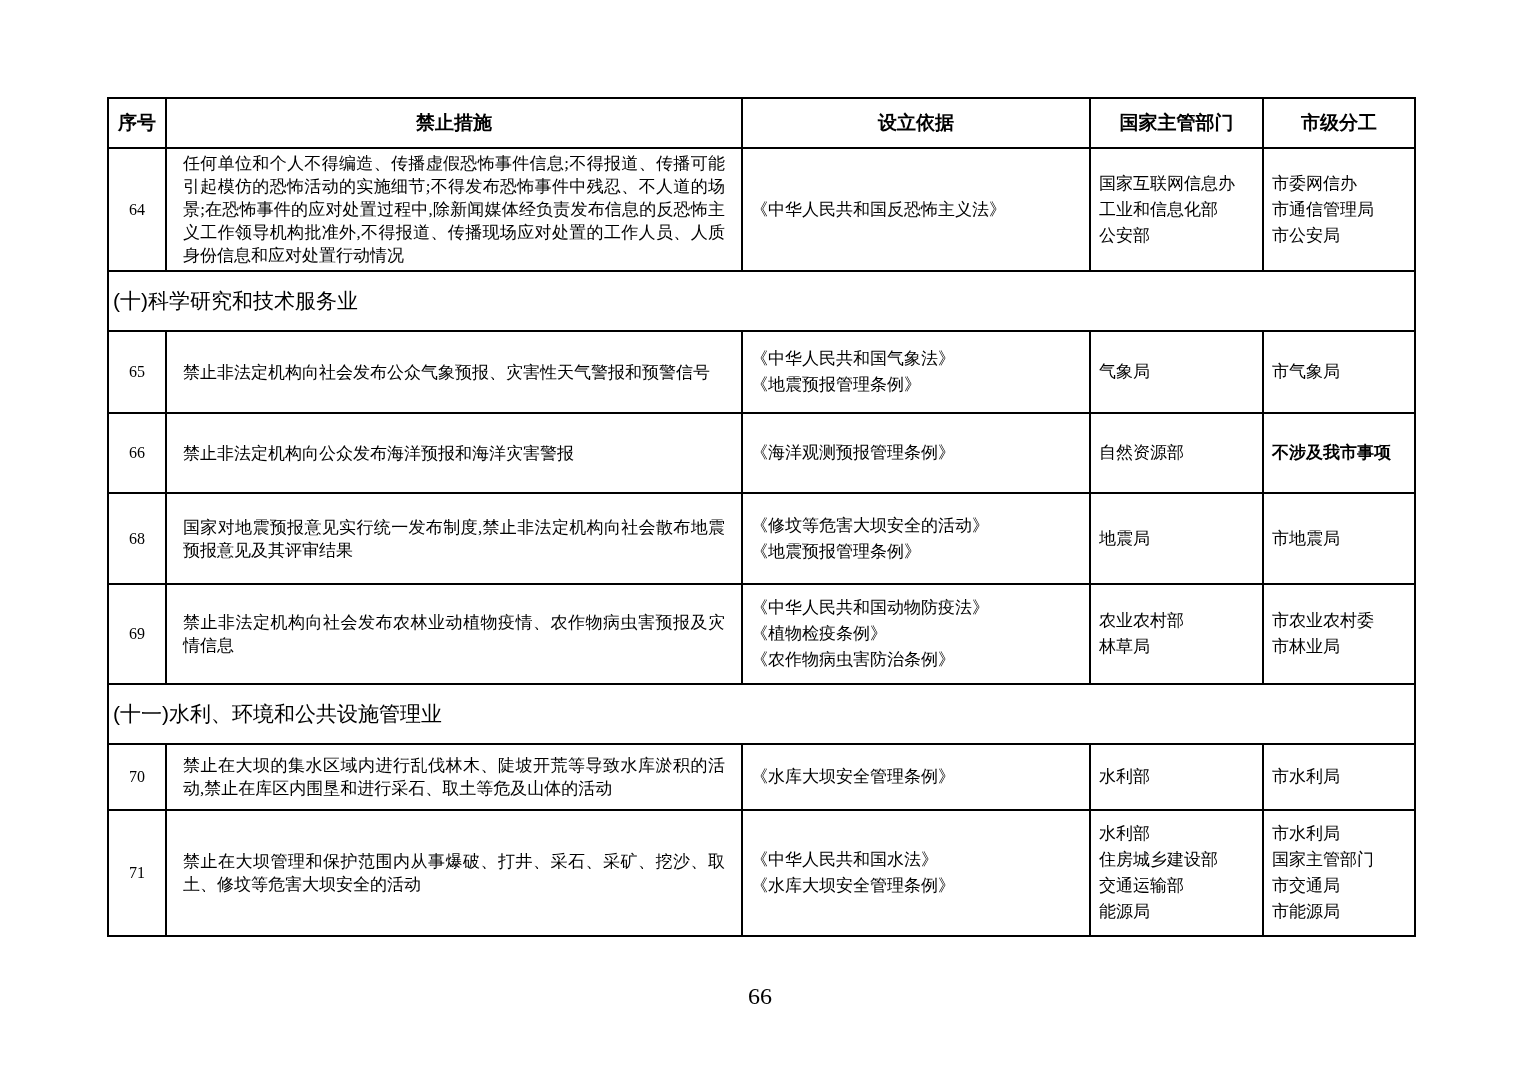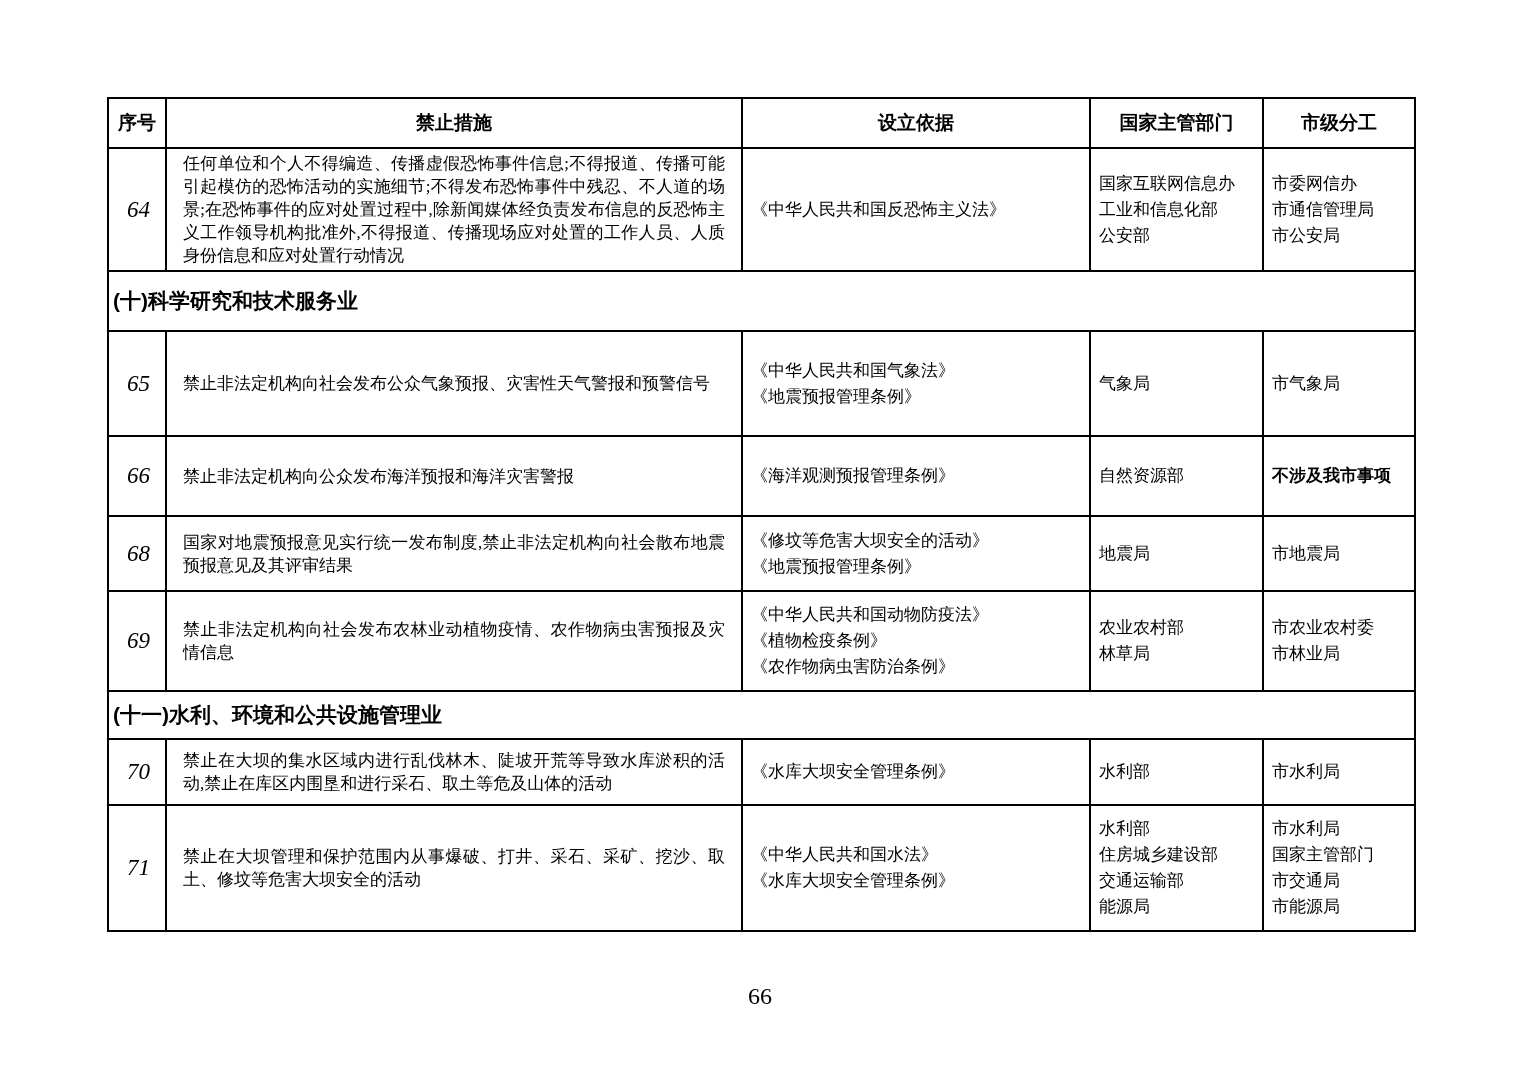--- a/index.html
+++ b/index.html
@@ -32,40 +32,39 @@
     font-weight: bold;
     font-size: 19px;
     height: 50px;
     text-align: center;
     vertical-align: middle;
     padding: 0 2px;
   }
   td.cell-no {
     text-align: center;
     vertical-align: middle;
-    font-size: 23px;
+    font-size: 16px;
     padding: 18px;
-    font-style: italic;
   }
   td.cell-measure {
     text-align: justify;
     vertical-align: middle;
     font-size: 17px;
     line-height: 23px;
     padding: 3px 16px;
   }
   td.cell-list {
     vertical-align: middle;
     font-size: 17px;
     line-height: 26px;
     padding: 10px 8px;
   }
   td.cell-section {
     font-family: "Liberation Sans", sans-serif;
-    font-weight: bold;
+    font-weight: normal;
     font-size: 21px;
     vertical-align: middle;
     text-align: left;
     padding: 0 4px;
   }
   td.bold-cell div {
     font-family: "Liberation Sans", sans-serif;
     font-weight: bold;
   }
   .page-number {
@@ -114,21 +113,21 @@
           </td>
           <td class="cell-list">
             <div>市委网信办</div>
             <div>市通信管理局</div>
             <div>市公安局</div>
           </td>
         </tr>
         <tr style="height: 60px;">
           <td class="cell-section" colspan="5">(十)科学研究和技术服务业</td>
         </tr>
-        <tr style="height: 105px;">
+        <tr style="height: 82px;">
           <td class="cell-no">65</td>
           <td class="cell-measure">禁止非法定机构向社会发布公众气象预报、灾害性天气警报和预警信号</td>
           <td class="cell-list">
             <div>《中华人民共和国气象法》</div>
             <div>《地震预报管理条例》</div>
           </td>
           <td class="cell-list">
             <div>气象局</div>
           </td>
           <td class="cell-list">
@@ -141,21 +140,21 @@
           <td class="cell-list">
             <div>《海洋观测预报管理条例》</div>
           </td>
           <td class="cell-list">
             <div>自然资源部</div>
           </td>
           <td class="cell-list bold-cell">
             <div>不涉及我市事项</div>
           </td>
         </tr>
-        <tr style="height: 75px;">
+        <tr style="height: 91px;">
           <td class="cell-no">68</td>
           <td class="cell-measure">国家对地震预报意见实行统一发布制度,禁止非法定机构向社会散布地震预报意见及其评审结果</td>
           <td class="cell-list">
             <div>《修坟等危害大坝安全的活动》</div>
             <div>《地震预报管理条例》</div>
           </td>
           <td class="cell-list">
             <div>地震局</div>
           </td>
           <td class="cell-list">
@@ -172,21 +171,21 @@
           </td>
           <td class="cell-list">
             <div>农业农村部</div>
             <div>林草局</div>
           </td>
           <td class="cell-list">
             <div>市农业农村委</div>
             <div>市林业局</div>
           </td>
         </tr>
-        <tr style="height: 48px; border-radius: 13px;">
+        <tr style="height: 60px; border-radius: 13px;">
           <td class="cell-section" colspan="5">(十一)水利、环境和公共设施管理业</td>
         </tr>
         <tr style="height: 66px;">
           <td class="cell-no">70</td>
           <td class="cell-measure">禁止在大坝的集水区域内进行乱伐林木、陡坡开荒等导致水库淤积的活动,禁止在库区内围垦和进行采石、取土等危及山体的活动</td>
           <td class="cell-list">
             <div>《水库大坝安全管理条例》</div>
           </td>
           <td class="cell-list">
             <div>水利部</div>

